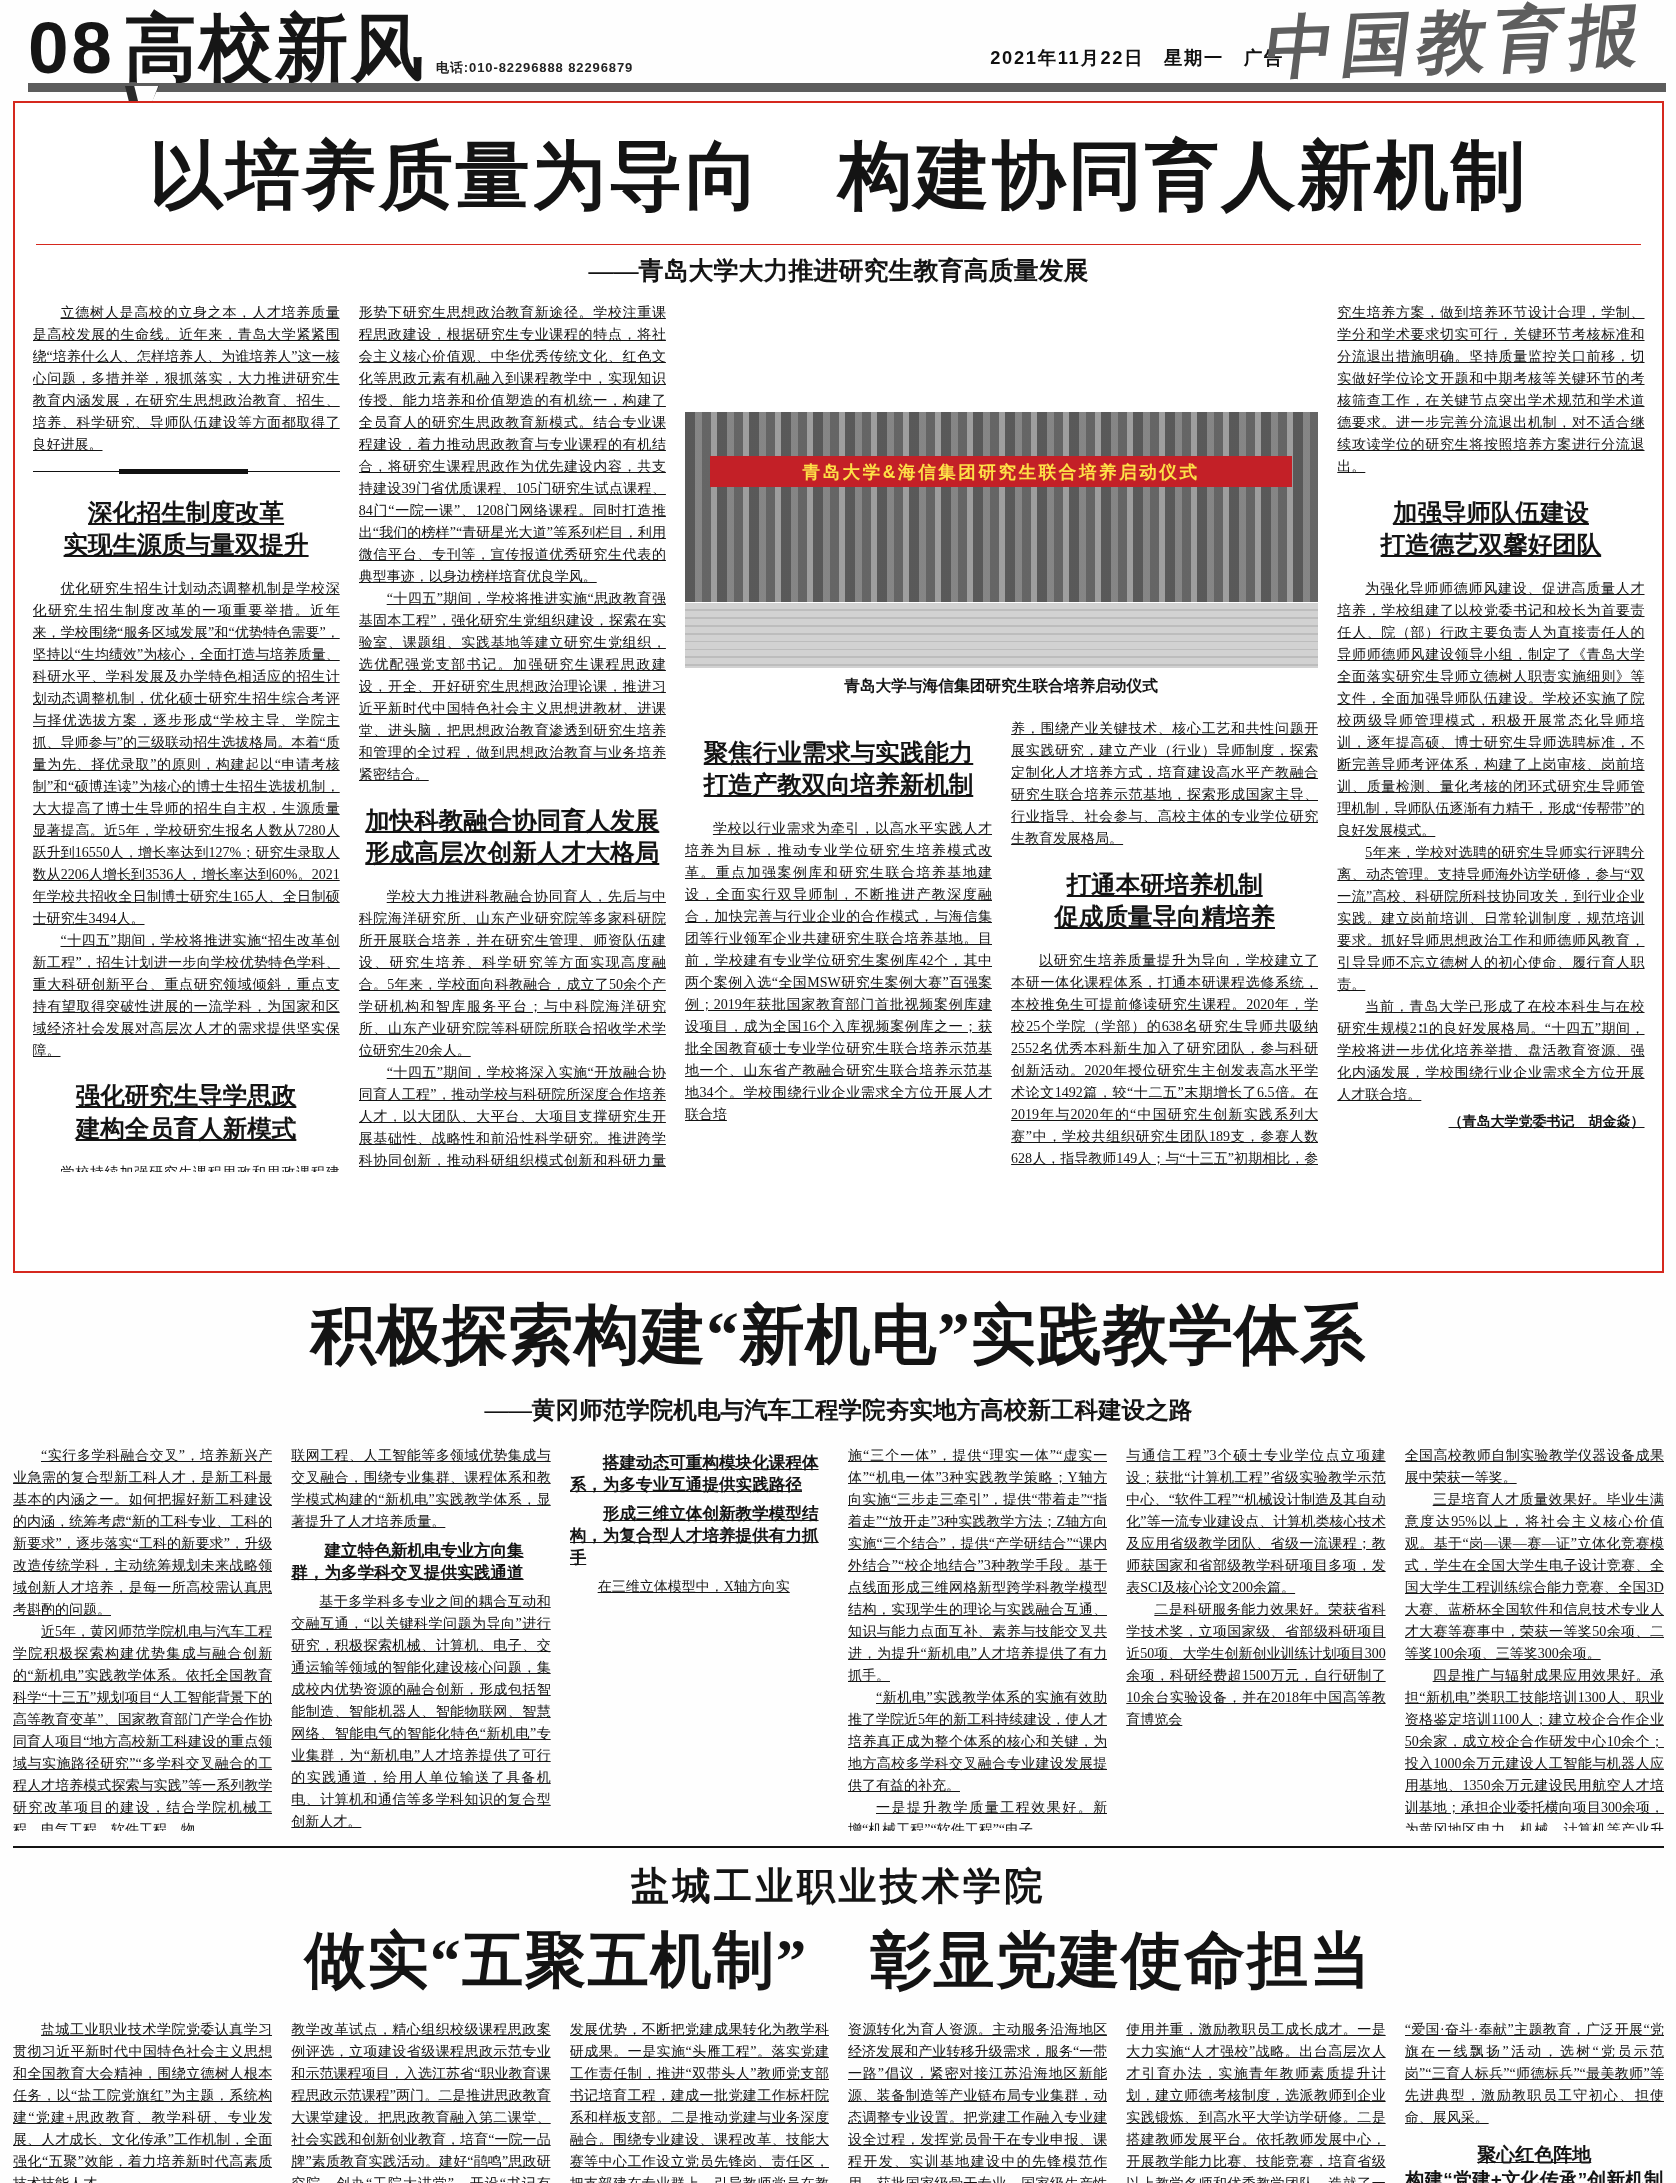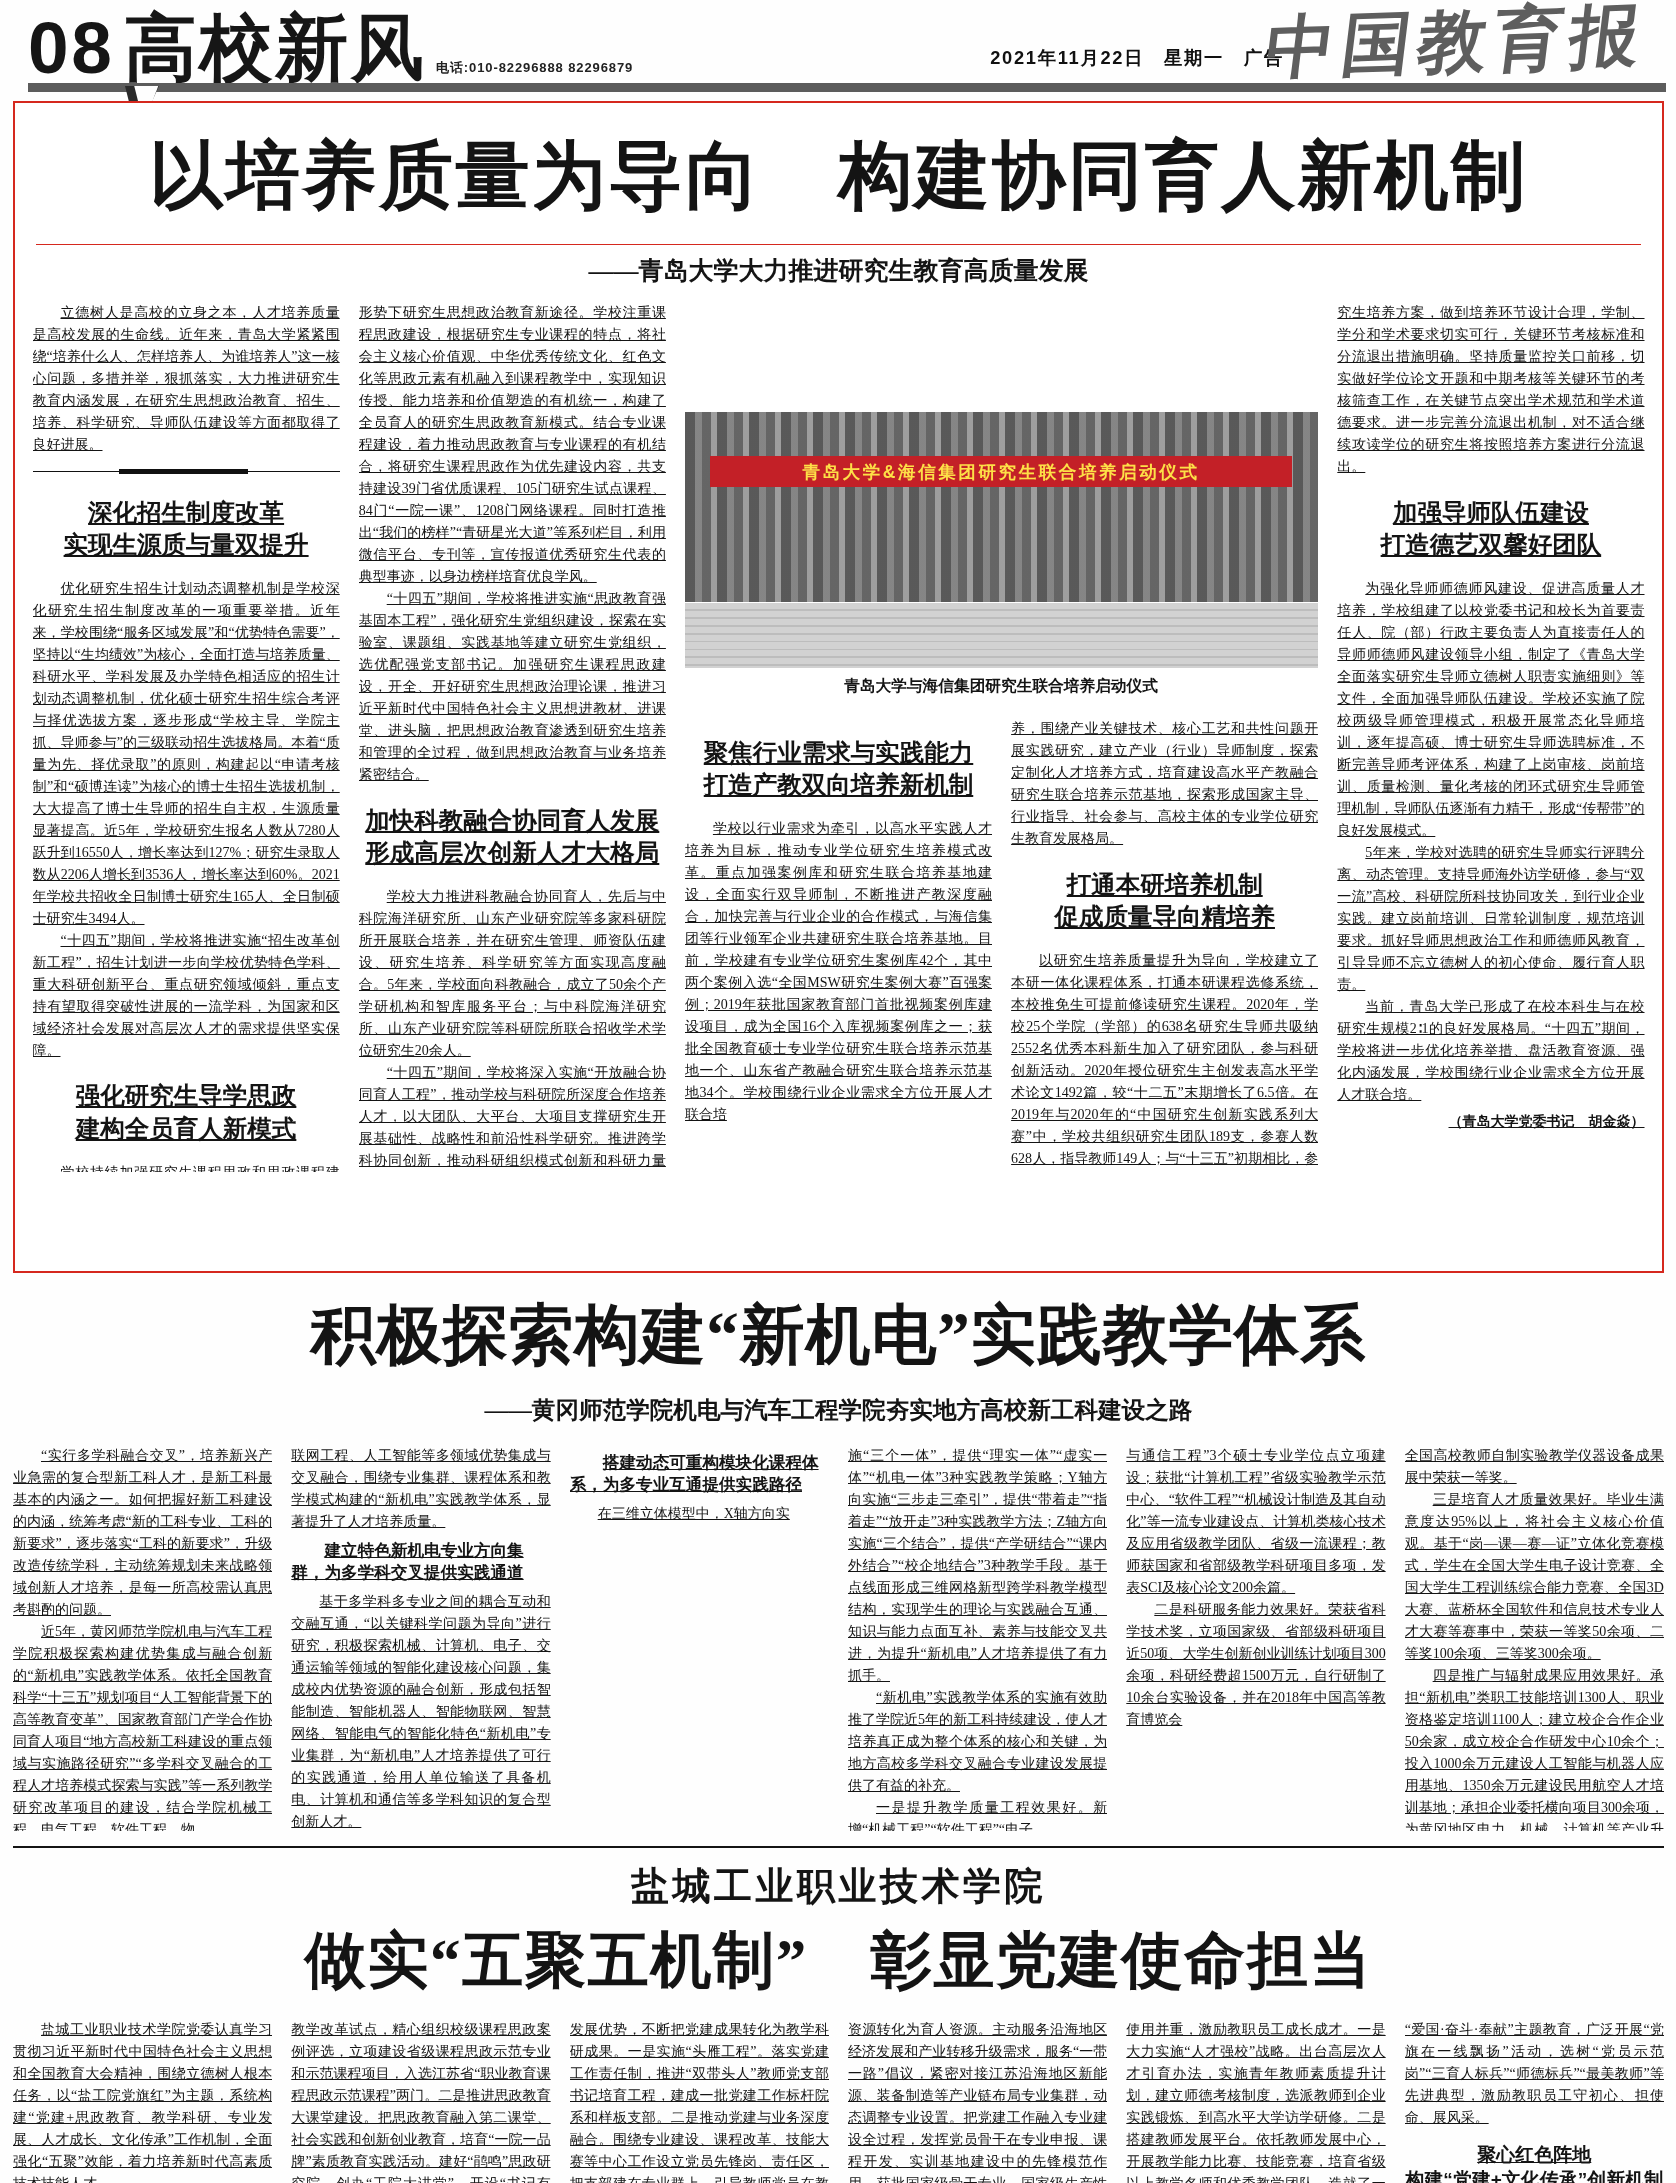--- a/index.html
+++ b/index.html
@@ -165,20 +165,21 @@
           <p class="para">“实行多学科融合交叉”，培养新兴产业急需的复合型新工科人才，是新工科最基本的内涵之一。如何把握好新工科建设的内涵，统筹考虑“新的工科专业、工科的新要求”，逐步落实“工科的新要求”，升级改造传统学科，主动统筹规划未来战略领域创新人才培养，是每一所高校需认真思考斟酌的问题。</p>
           <p class="para">近5年，黄冈师范学院机电与汽车工程学院积极探索构建优势集成与融合创新的“新机电”实践教学体系。依托全国教育科学“十三五”规划项目“人工智能背景下的高等教育变革”、国家教育部门产学合作协同育人项目“地方高校新工科建设的重点领域与实施路径研究”“多学科交叉融合的工程人才培养模式探索与实践”等一系列教学研究改革项目的建设，结合学院机械工程、电气工程、软件工程、物</p>
         </div>
         <div class="col">
           <p class="para ni">联网工程、人工智能等多领域优势集成与交叉融合，围绕专业集群、课程体系和教学模式构建的“新机电”实践教学体系，显著提升了人才培养质量。</p>
           <p class="runin-h">建立特色新机电专业方向集群，为多学科交叉提供实践通道</p>
           <p class="para">基于多学科多专业之间的耦合互动和交融互通，“以关键科学问题为导向”进行研究，积极探索机械、计算机、电子、交通运输等领域的智能化建设核心问题，集成校内优势资源的融合创新，形成包括智能制造、智能机器人、智能物联网、智慧网络、智能电气的智能化特色“新机电”专业集群，为“新机电”人才培养提供了可行的实践通道，给用人单位输送了具备机电、计算机和通信等多学科知识的复合型创新人才。</p>
         </div>
         <div class="col">
           <p class="runin-h">搭建动态可重构模块化课程体系，为多专业互通提供实践路径</p>
+          <p class="runin-h">形成三维立体创新教学模型结构，为复合型人才培养提供有力抓手</p>
           <p class="para">在三维立体模型中，X轴方向实</p>
         </div>
         <div class="col">
           <p class="para ni">施“三个一体”，提供“理实一体”“虚实一体”“机电一体”3种实践教学策略；Y轴方向实施“三步走三牵引”，提供“带着走”“指着走”“放开走”3种实践教学方法；Z轴方向实施“三个结合”，提供“产学研结合”“课内外结合”“校企地结合”3种教学手段。基于点线面形成三维网格新型跨学科教学模型结构，实现学生的理论与实践融合互通、知识与能力点面互补、素养与技能交叉共进，为提升“新机电”人才培养提供了有力抓手。</p>
           <p class="para">“新机电”实践教学体系的实施有效助推了学院近5年的新工科持续建设，使人才培养真正成为整个体系的核心和关键，为地方高校多学科交叉融合专业建设发展提供了有益的补充。</p>
           <p class="para">一是提升教学质量工程效果好。新增“机械工程”“软件工程”“电子</p>
         </div>
         <div class="col">
           <p class="para ni">与通信工程”3个硕士专业学位点立项建设；获批“计算机工程”省级实验教学示范中心、“软件工程”“机械设计制造及其自动化”等一流专业建设点、计算机类核心技术及应用省级教学团队、省级一流课程；教师获国家和省部级教学科研项目多项，发表SCI及核心论文200余篇。</p>
           <p class="para">二是科研服务能力效果好。荣获省科学技术奖，立项国家级、省部级科研项目近50项、大学生创新创业训练计划项目300余项，科研经费超1500万元，自行研制了10余台实验设备，并在2018年中国高等教育博览会</p>

